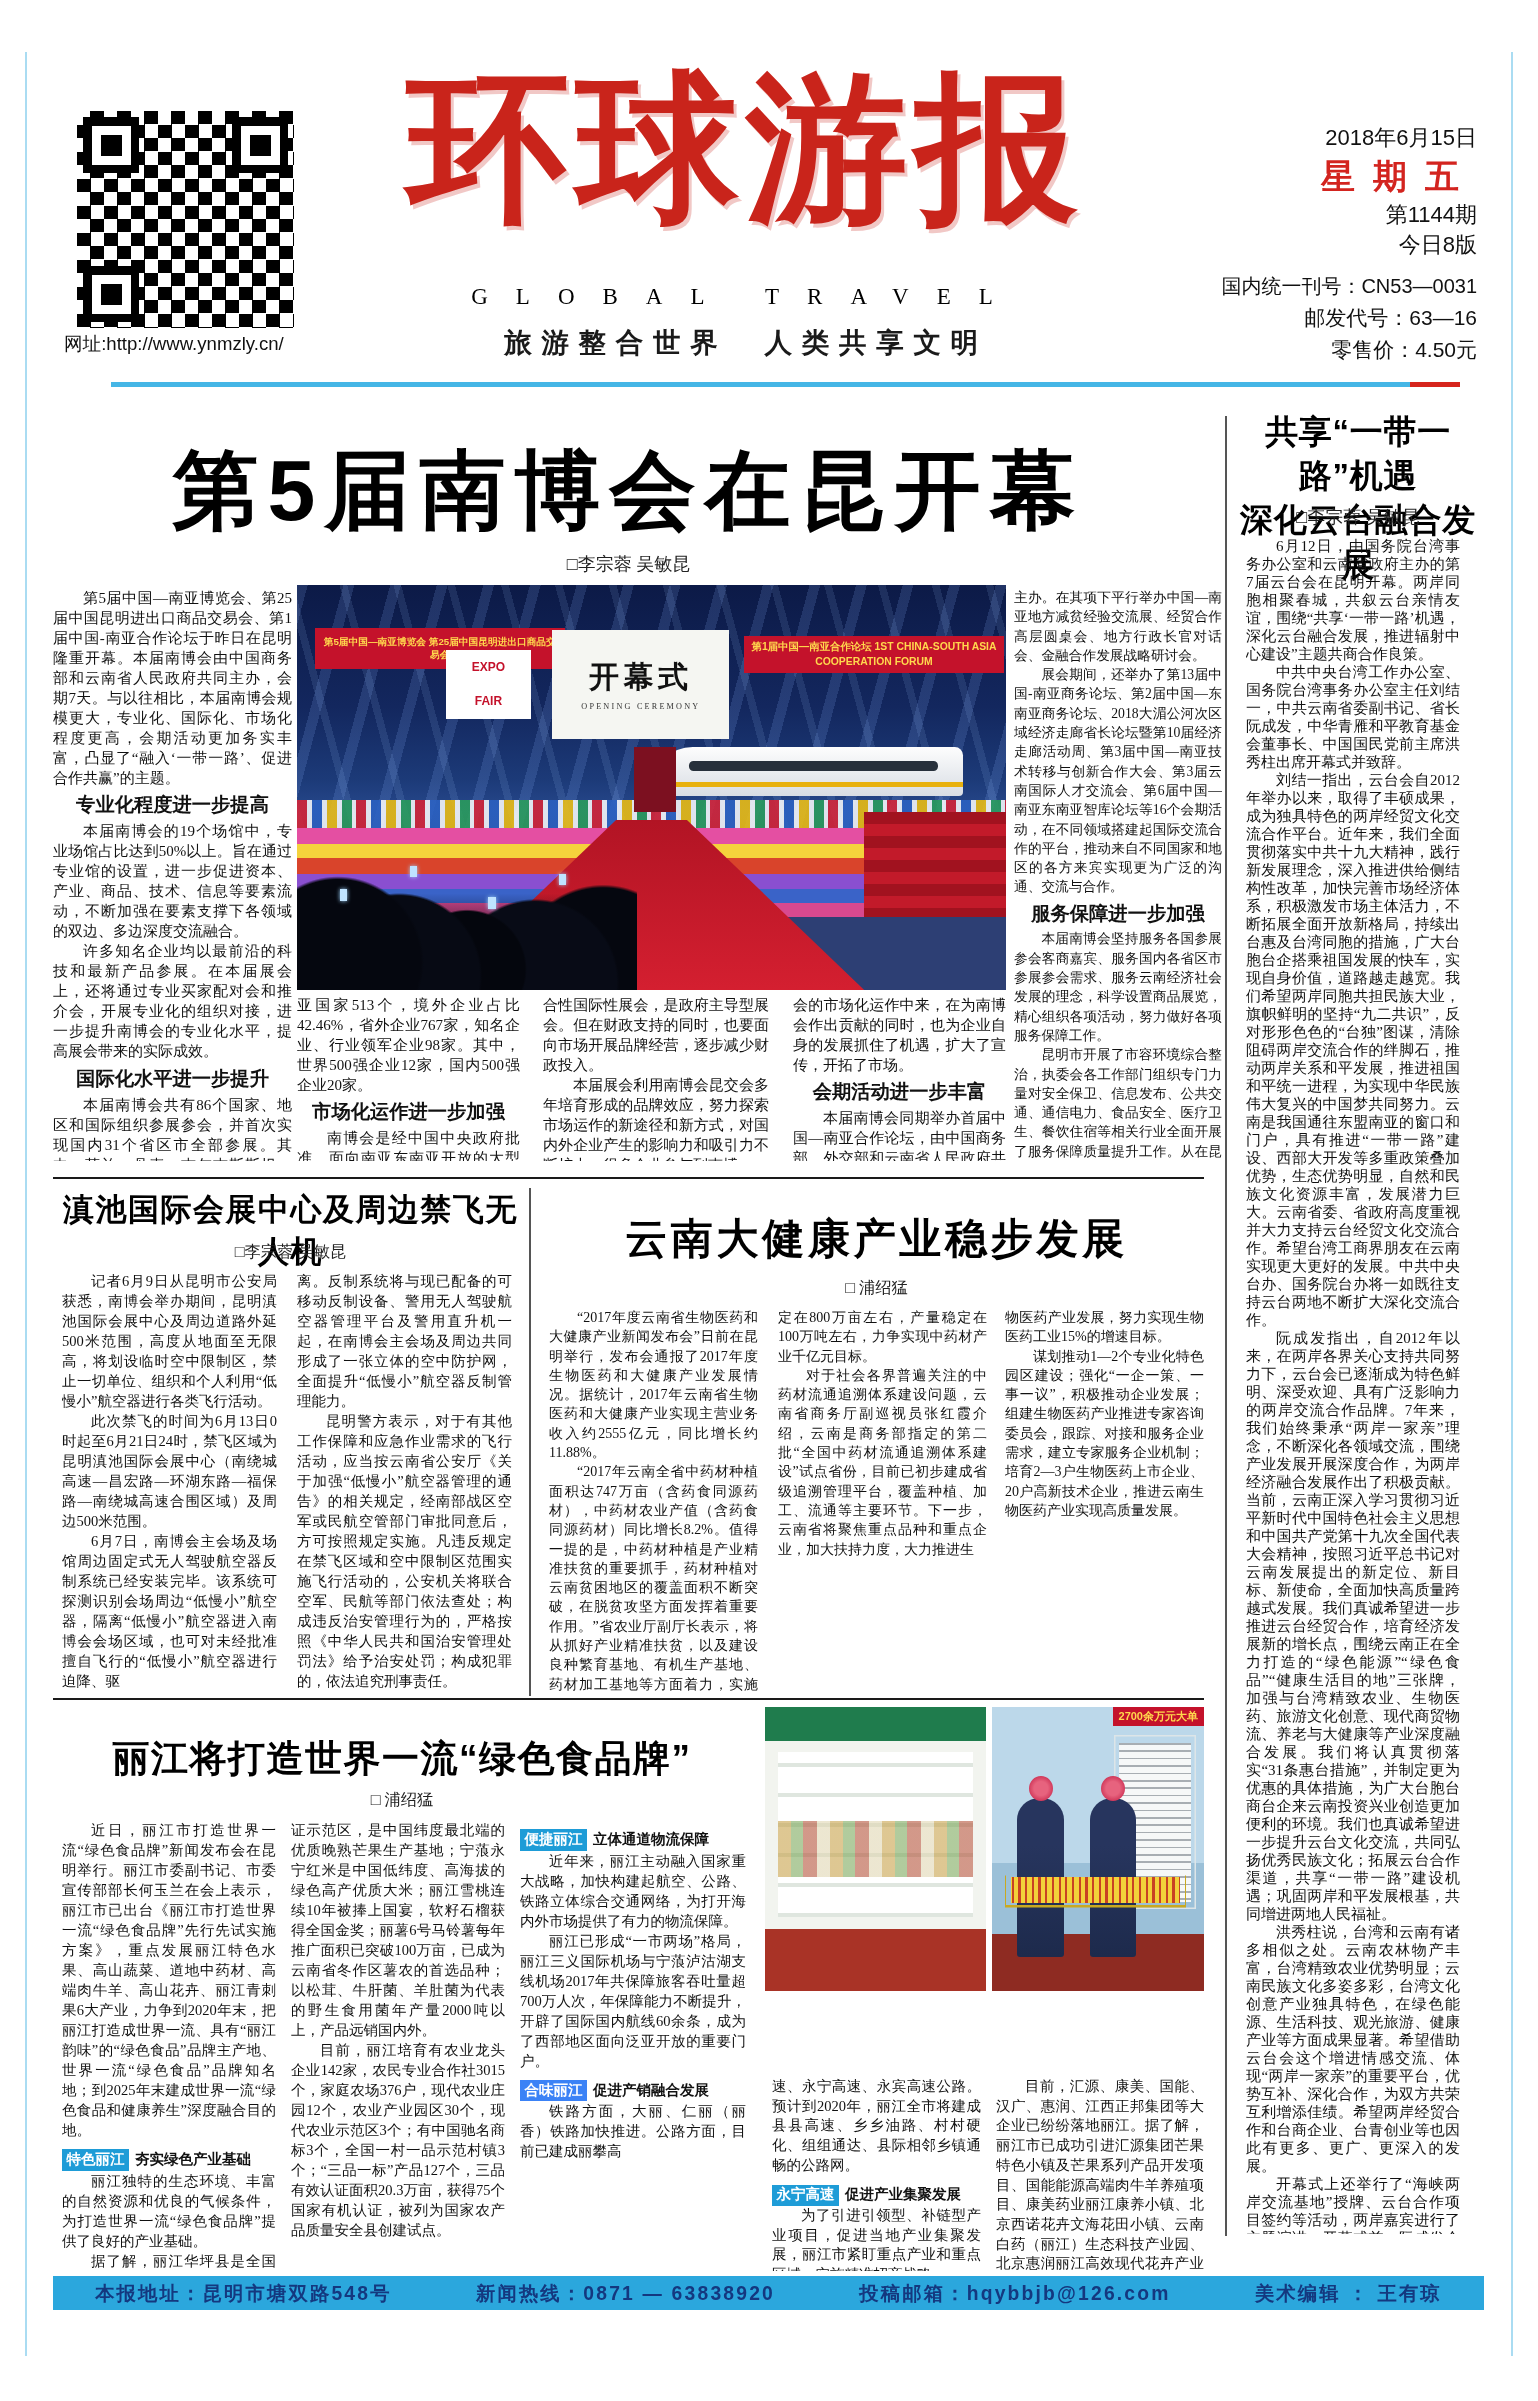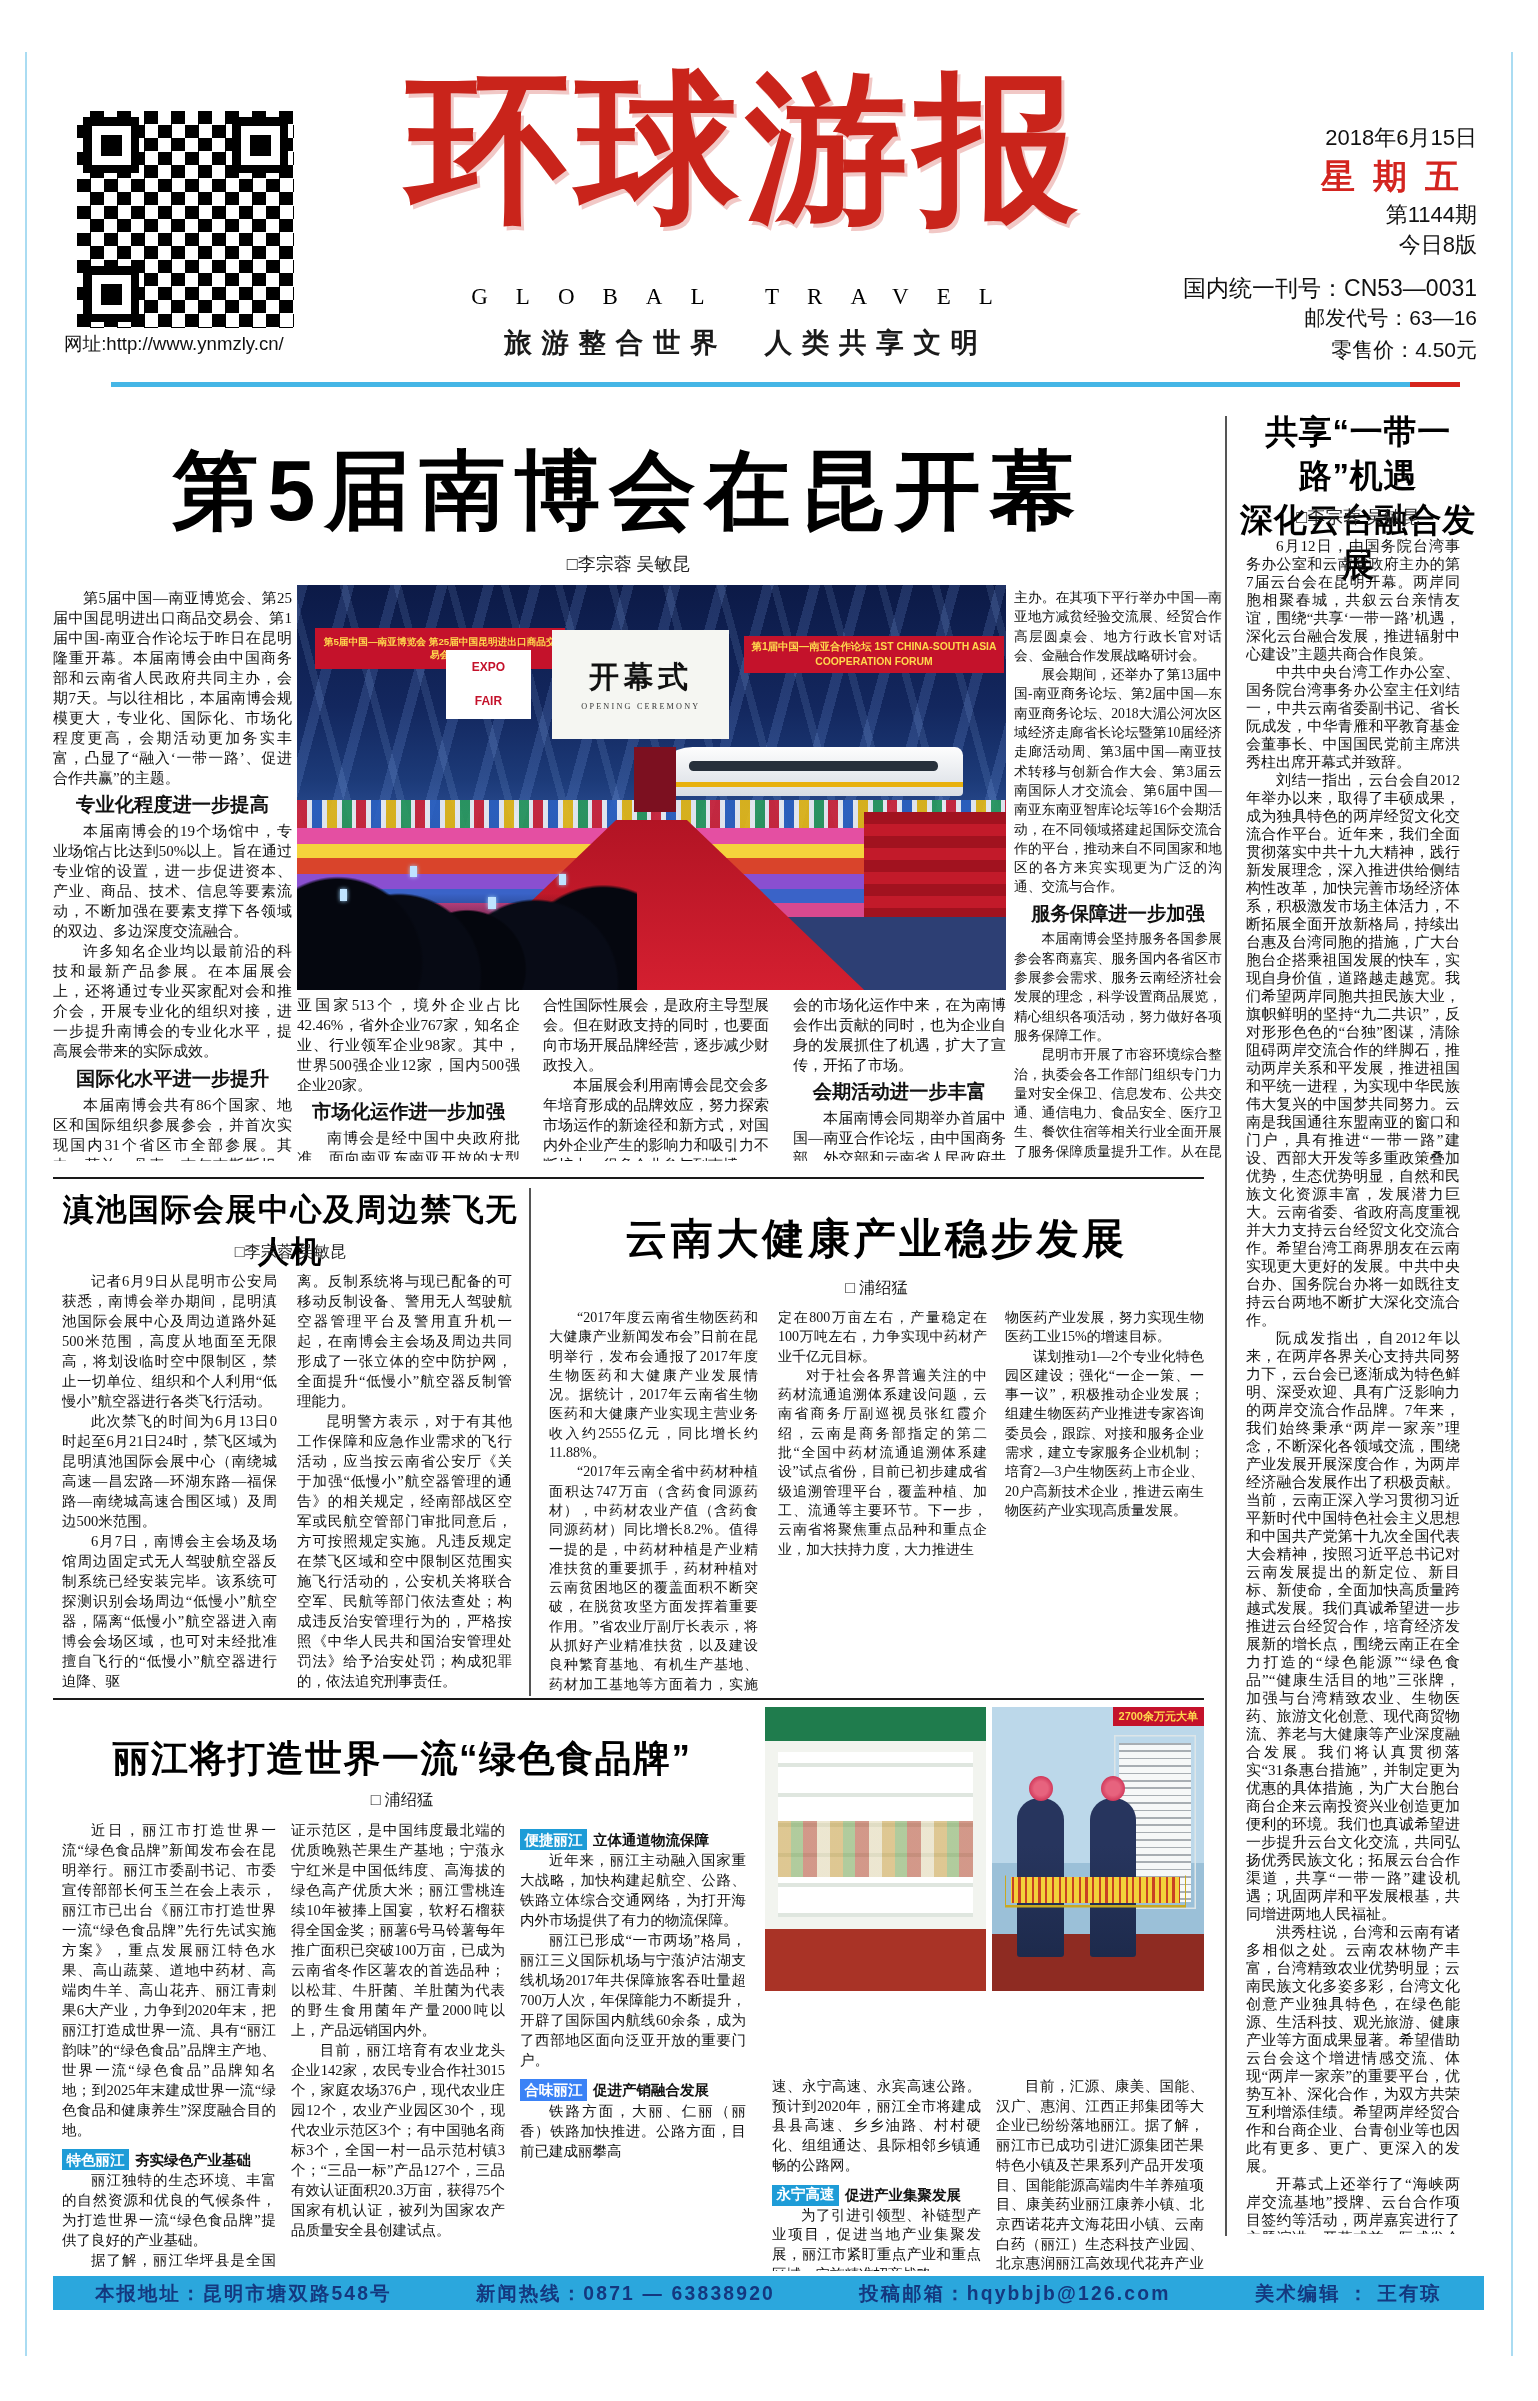--- a/index.html
+++ b/index.html
@@ -19,21 +19,21 @@
             text-shadow:3px 3.7px 0 rgba(201,36,27,.25);}
   .mast-en{left:319px;top:284px;width:854px;text-align:center;font-size:23px;letter-spacing:28px;
            font-family:"Liberation Serif",serif;color:#000;}
   .mast-slogan{left:319px;top:325px;width:854px;text-align:center;font-family:"Liberation Sans",sans-serif;
            font-weight:bold;font-size:27.5px;letter-spacing:9.7px;color:#1a1a1a;}
   .hright{right:61px;text-align:right;font-family:"Liberation Sans",sans-serif;}
   .h-date{top:123px;font-size:22px;}
   .h-week{top:154px;font-size:34px;font-weight:bold;color:#d3241f;letter-spacing:18px;}
   .h-issue{top:200px;font-size:22px;}
   .h-pages{top:230px;font-size:22px;}
-  .h-cn{top:273px;font-size:23px;}
+  .h-cn{top:273px;font-size:20px;}
   .h-postal{top:304px;font-size:21px;}
   .h-price{top:336px;font-size:21px;}
   .blue-rule{left:111px;top:382px;width:1299px;height:5.2px;background:#45b6e6;}
   .red-rule{left:1410px;top:382px;width:50px;height:5.2px;background:#d6251d;}
   
   .headline-main{left:53px;top:439px;width:1151px;text-align:center;font-family:"Liberation Sans",sans-serif;
      font-weight:bold;font-size:86px;letter-spacing:9px;line-height:1.2;color:#000;}
   .byline{text-align:center;font-size:18px;color:#222;}
   .by-main{left:53px;top:552px;width:1151px;}
   .h2{font-family:"Liberation Sans",sans-serif;font-weight:bold;color:#000;text-align:center;}
@@ -44,21 +44,21 @@
   .hl-lijiang{left:53px;top:1734px;width:698px;font-size:37px;letter-spacing:1.5px;}
   .by-lijiang{left:53px;top:1789px;width:698px;font-size:16.3px;}
   .hl-share{left:1232px;top:410px;width:252px;font-size:33px;line-height:1.34;letter-spacing:0.7px;}
   .by-share{left:1232px;top:505px;width:252px;font-size:18px;}
   
   .col{position:absolute;overflow:hidden;text-align:justify;}
   .col p.para{margin:0;text-indent:2em;}
   .col p.cont{text-indent:0;}
   .col .subhead{font-family:"Liberation Sans",sans-serif;font-weight:bold;text-align:center;
       font-size:19.3px;margin:7.4px 0 6px 0;text-indent:0;}
-  .tag{display:inline-block;font-family:Liberation Serif, serif;font-weight:bold;color:#fff;
+  .tag{display:inline-block;font-family:Liberation Mono, monospace;font-weight:bold;color:#fff;
       padding:0.7px 4.5px;margin-right:6px;}
   .tag.blue{background:#1e9cd7;}
   .tag.orange{background:#3b82f6;}
   .tagrest{font-family:"Liberation Sans",sans-serif;font-weight:bold;}
   .tagpara{text-indent:0 !important;margin-top:9px !important;}
   
   #m-col1{left:53px;top:588px;width:239px;height:573px;font-size:15px;line-height:20px;}
   #m-col5{left:1014px;top:588px;width:208px;height:573px;font-size:13.7px;line-height:19.3px;}
   #m-col2{left:297px;top:995px;width:223px;height:166px;font-size:15px;line-height:20px;}
   #m-col3{left:543px;top:995px;width:226px;height:166px;font-size:15px;line-height:20px;}

